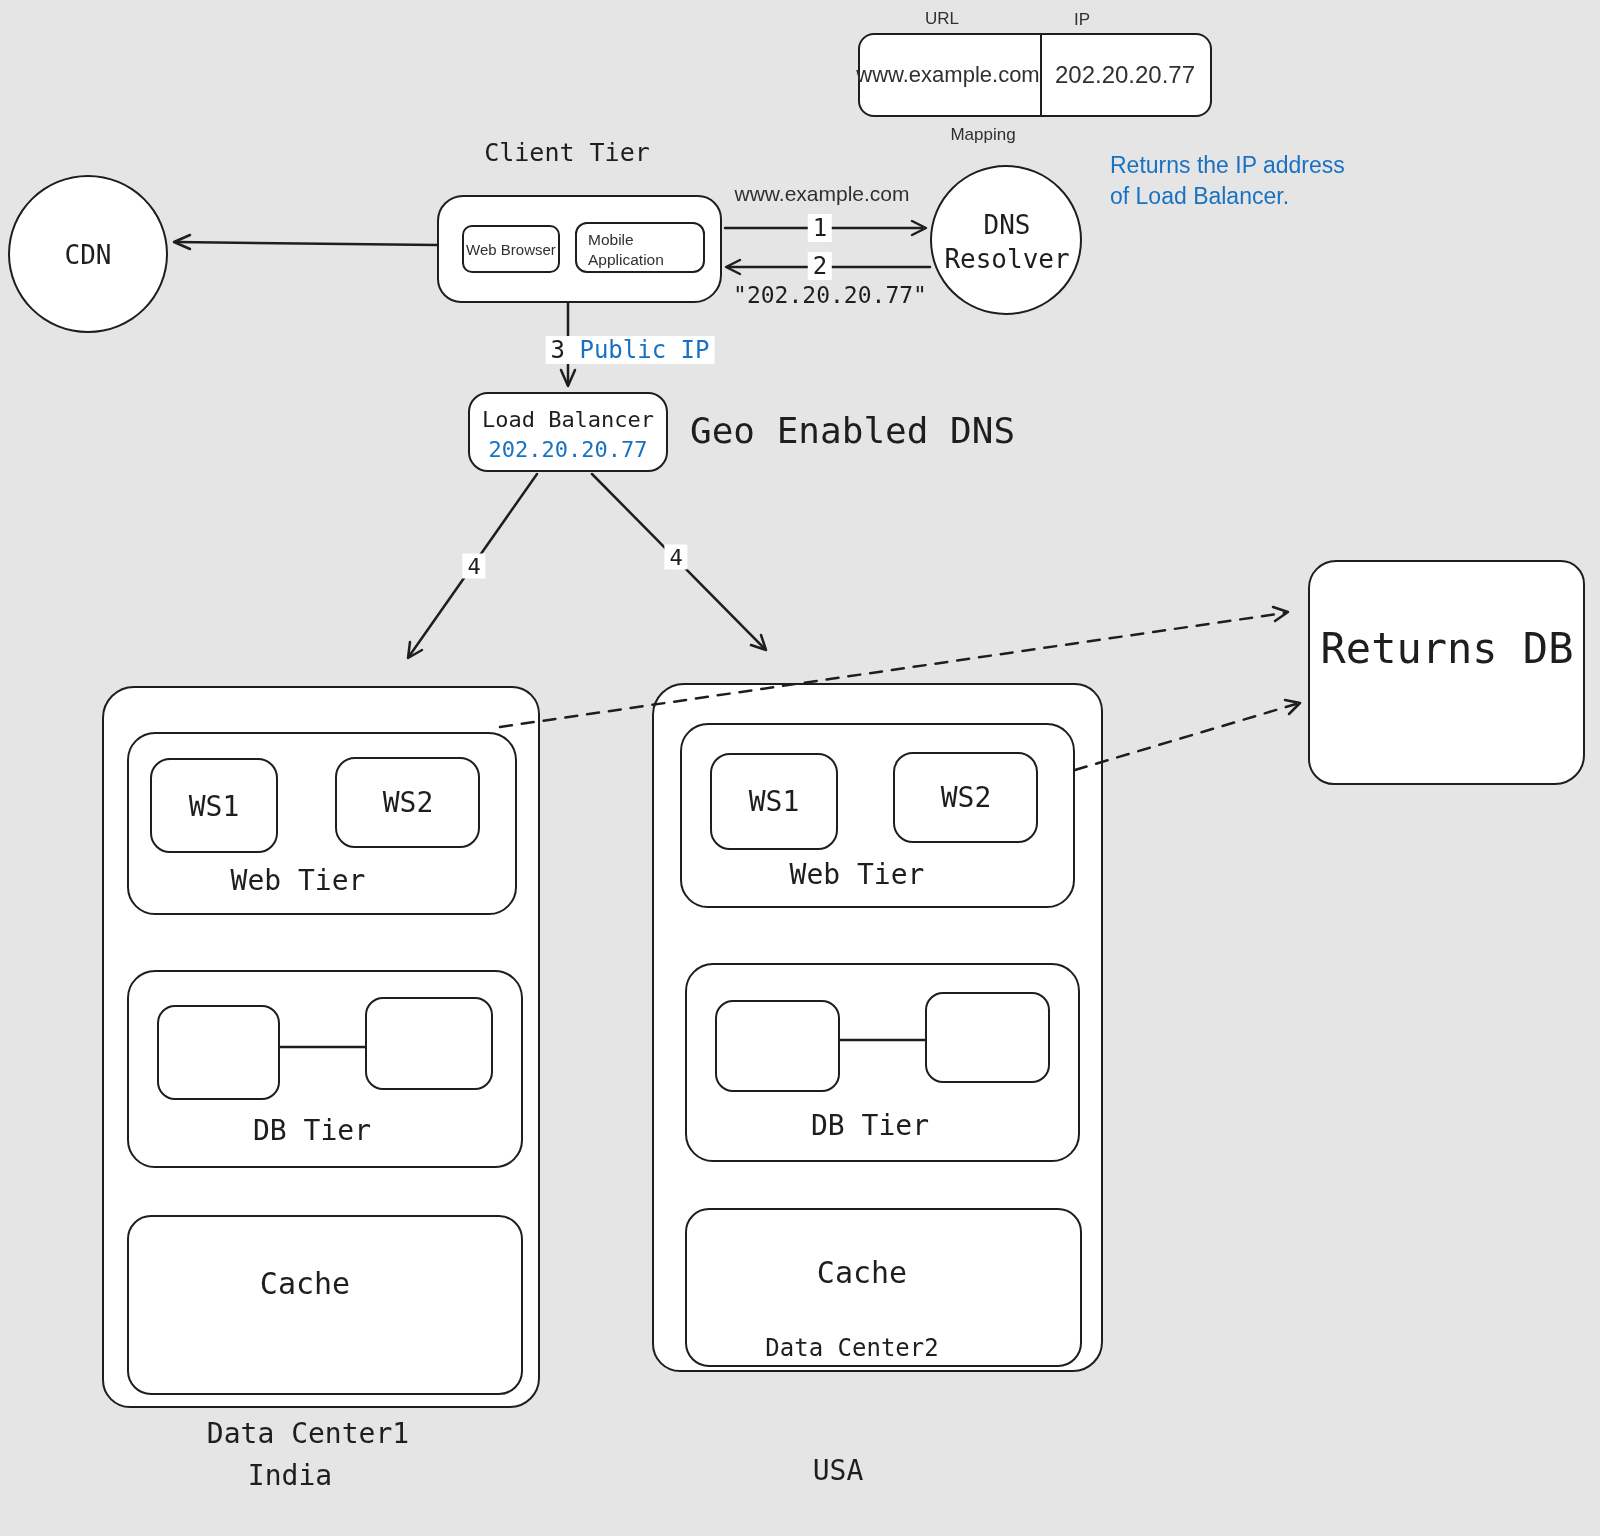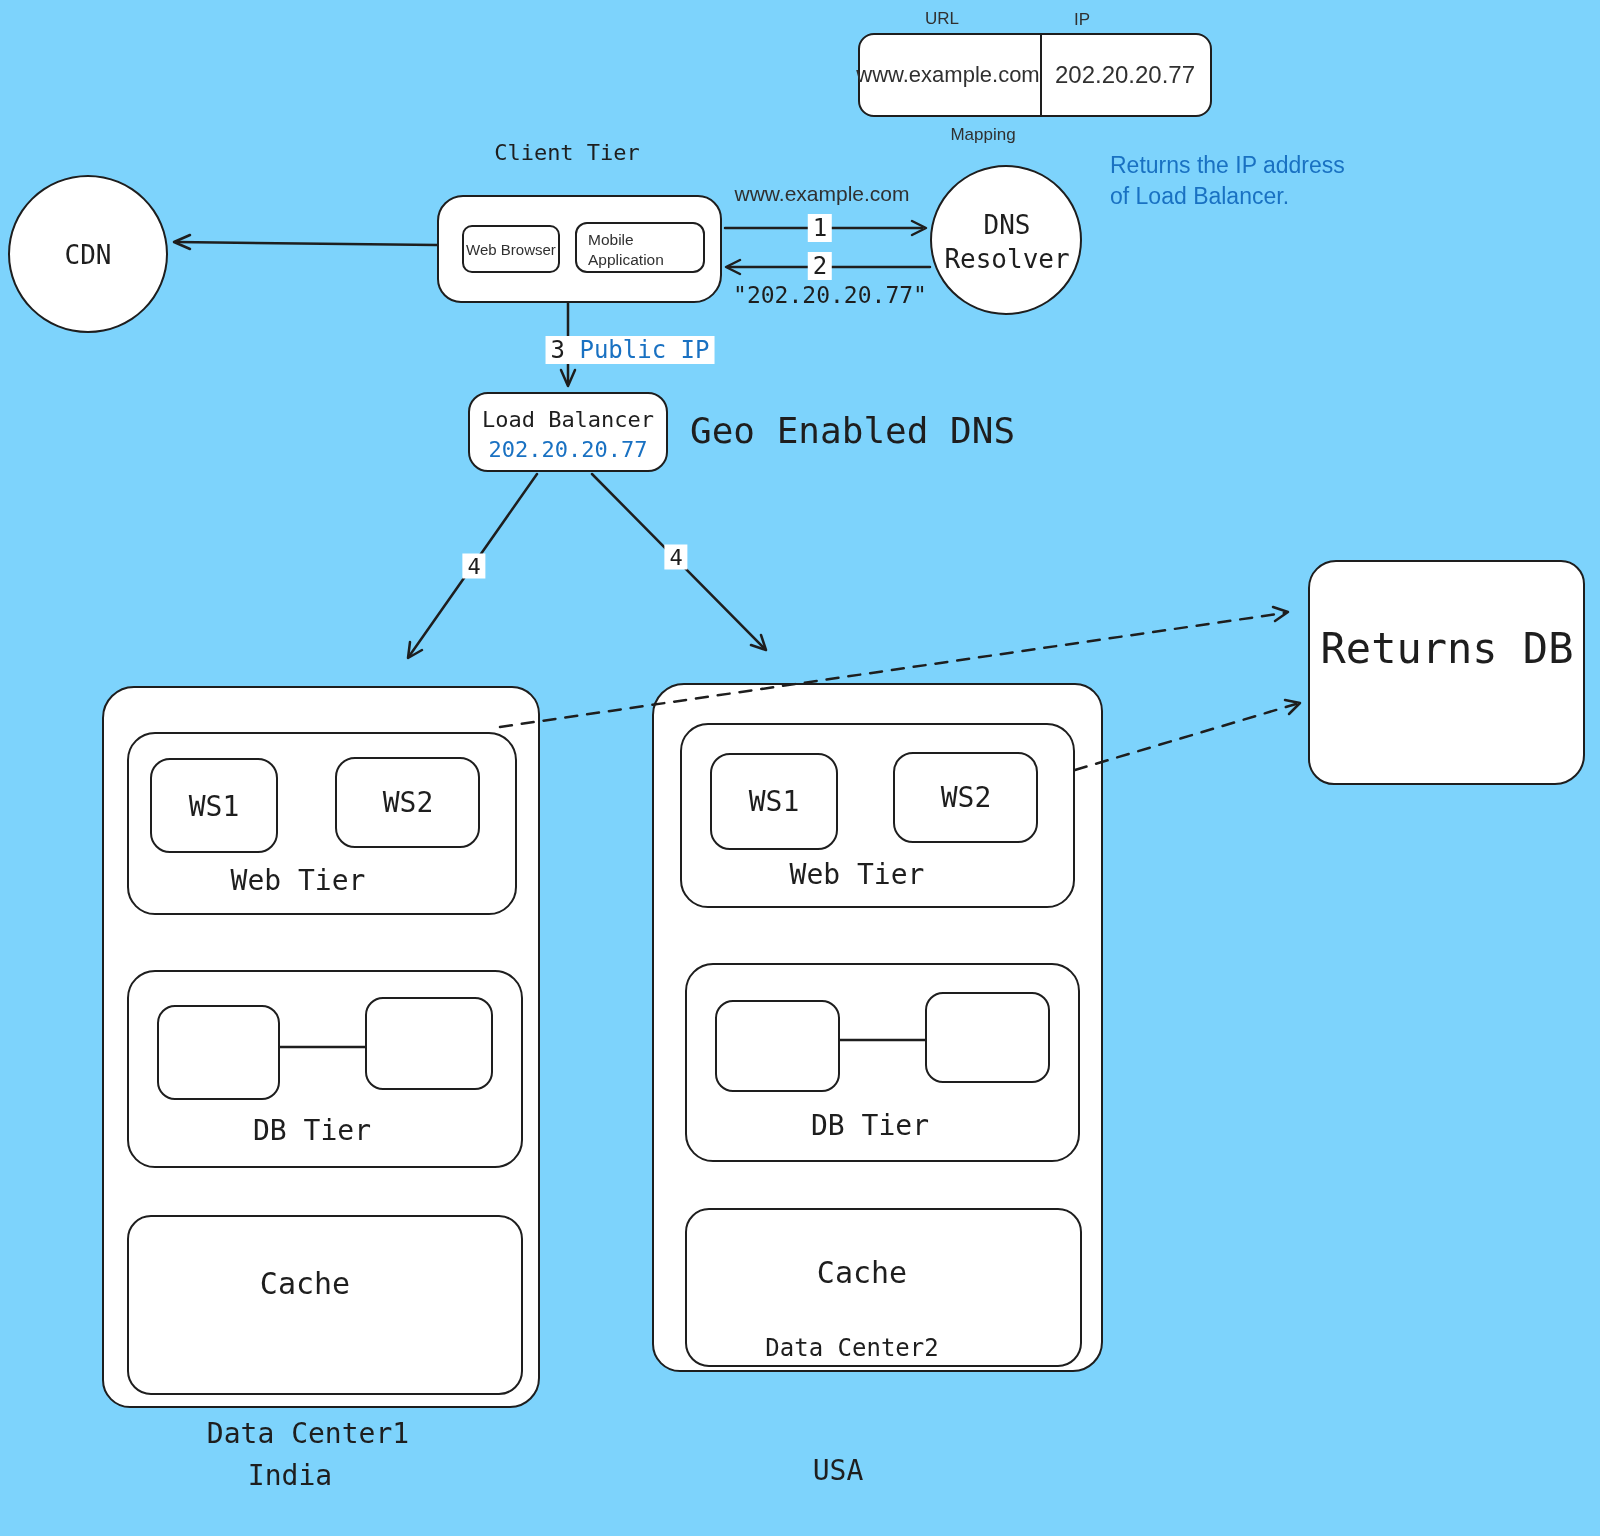--- a/index.html
+++ b/index.html
@@ -1,17 +1,17 @@
 <!DOCTYPE html>
 <html><head>
 <meta charset="utf-8">
 <style>
   html,body{margin:0;padding:0;background:#ffffff;}
   .canvas{
-    position:relative;width:1600px;height:1536px;background:#7dd3fc;overflow:hidden;
+    position:relative;width:1600px;height:1536px;background:#e5e5e5;overflow:hidden;
     font-family:"DejaVu Sans Mono", monospace;color:#1e1e1e;
   }
   .box{
     position:absolute;border:2.5px solid #1e1e1e;background:#ffffff;box-sizing:border-box;
   }
   .lbl{position:absolute;white-space:nowrap;}
   .center{transform:translate(-50%,-50%);}
   .hand{font-family:"DejaVu Sans Mono", monospace;color:#1e1e1e;}
   .sans{font-family:"Liberation Sans", sans-serif;color:#303030;}
   .blue{color:#1971c2;}
@@ -137,21 +137,21 @@
   </svg>
 
   <div class="txtlayer">
 
     <div class="lbl center sans" style="left:942px;top:19px;font-size:17px;">URL</div>
     <div class="lbl center sans" style="left:1082px;top:20px;font-size:17px;">IP</div>
     <div class="lbl center sans" style="left:948px;top:75px;font-size:22px;">www.example.com</div>
     <div class="lbl center sans" style="left:1125px;top:75px;font-size:24px;">202.20.20.77</div>
     <div class="lbl center sans" style="left:983px;top:135px;font-size:17px;">Mapping</div>
 
-    <div class="lbl center hand" style="left:567px;top:152px;font-size:22px;">Client Tier</div>
+    <div class="lbl center hand" style="left:567px;top:152px;font-size:25px;">Client Tier</div>
     <div class="lbl center sans" style="left:511px;top:249px;font-size:15px;">Web Browser</div>
     <div class="lbl sans" style="left:588px;top:230px;font-size:15.5px;line-height:20px;white-space:normal;width:90px;">Mobile Application</div>
 
     <div class="lbl center hand" style="left:88px;top:255px;font-size:26px;">CDN</div>
     <div class="lbl center hand" style="left:1007px;top:225px;font-size:26px;">DNS</div>
     <div class="lbl center hand" style="left:1007px;top:259px;font-size:26px;">Resolver</div>
 
     <div class="lbl center sans" style="left:822px;top:194px;font-size:21px;">www.example.com</div>
     <div class="lbl center hand whitebg" style="left:820px;top:228px;font-size:24px;">1</div>
     <div class="lbl center hand whitebg" style="left:820px;top:266px;font-size:24px;">2</div>

